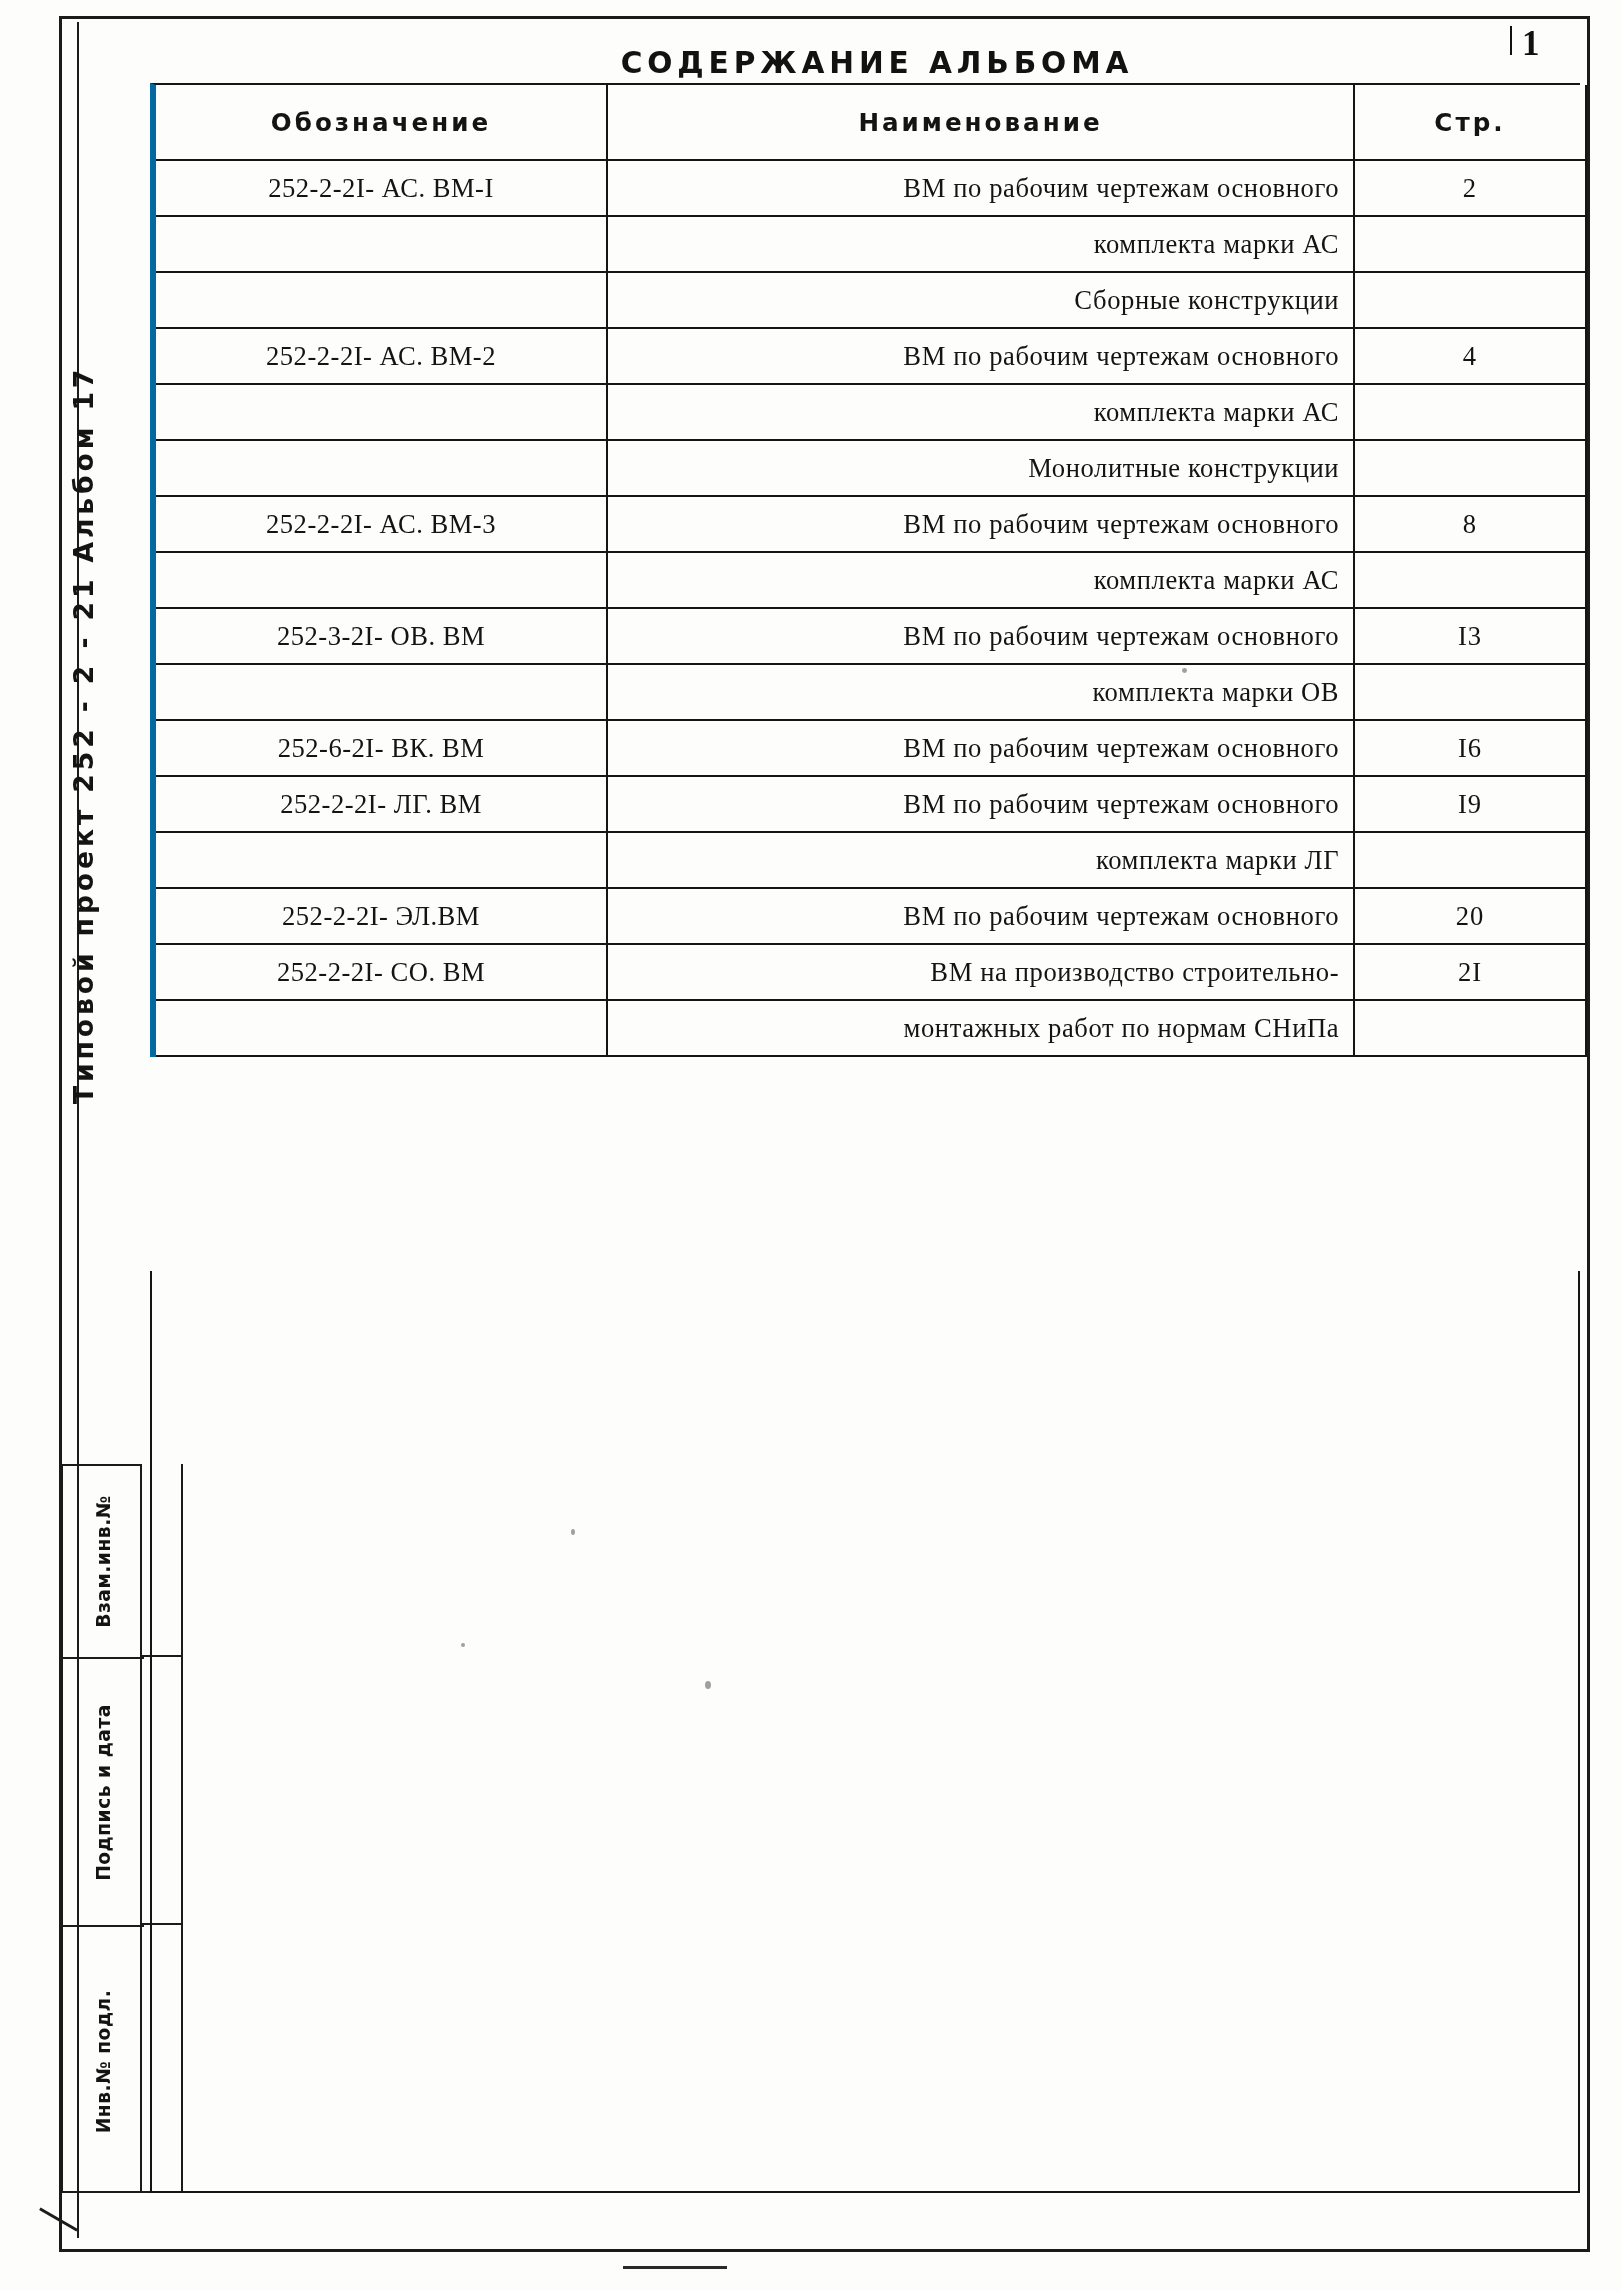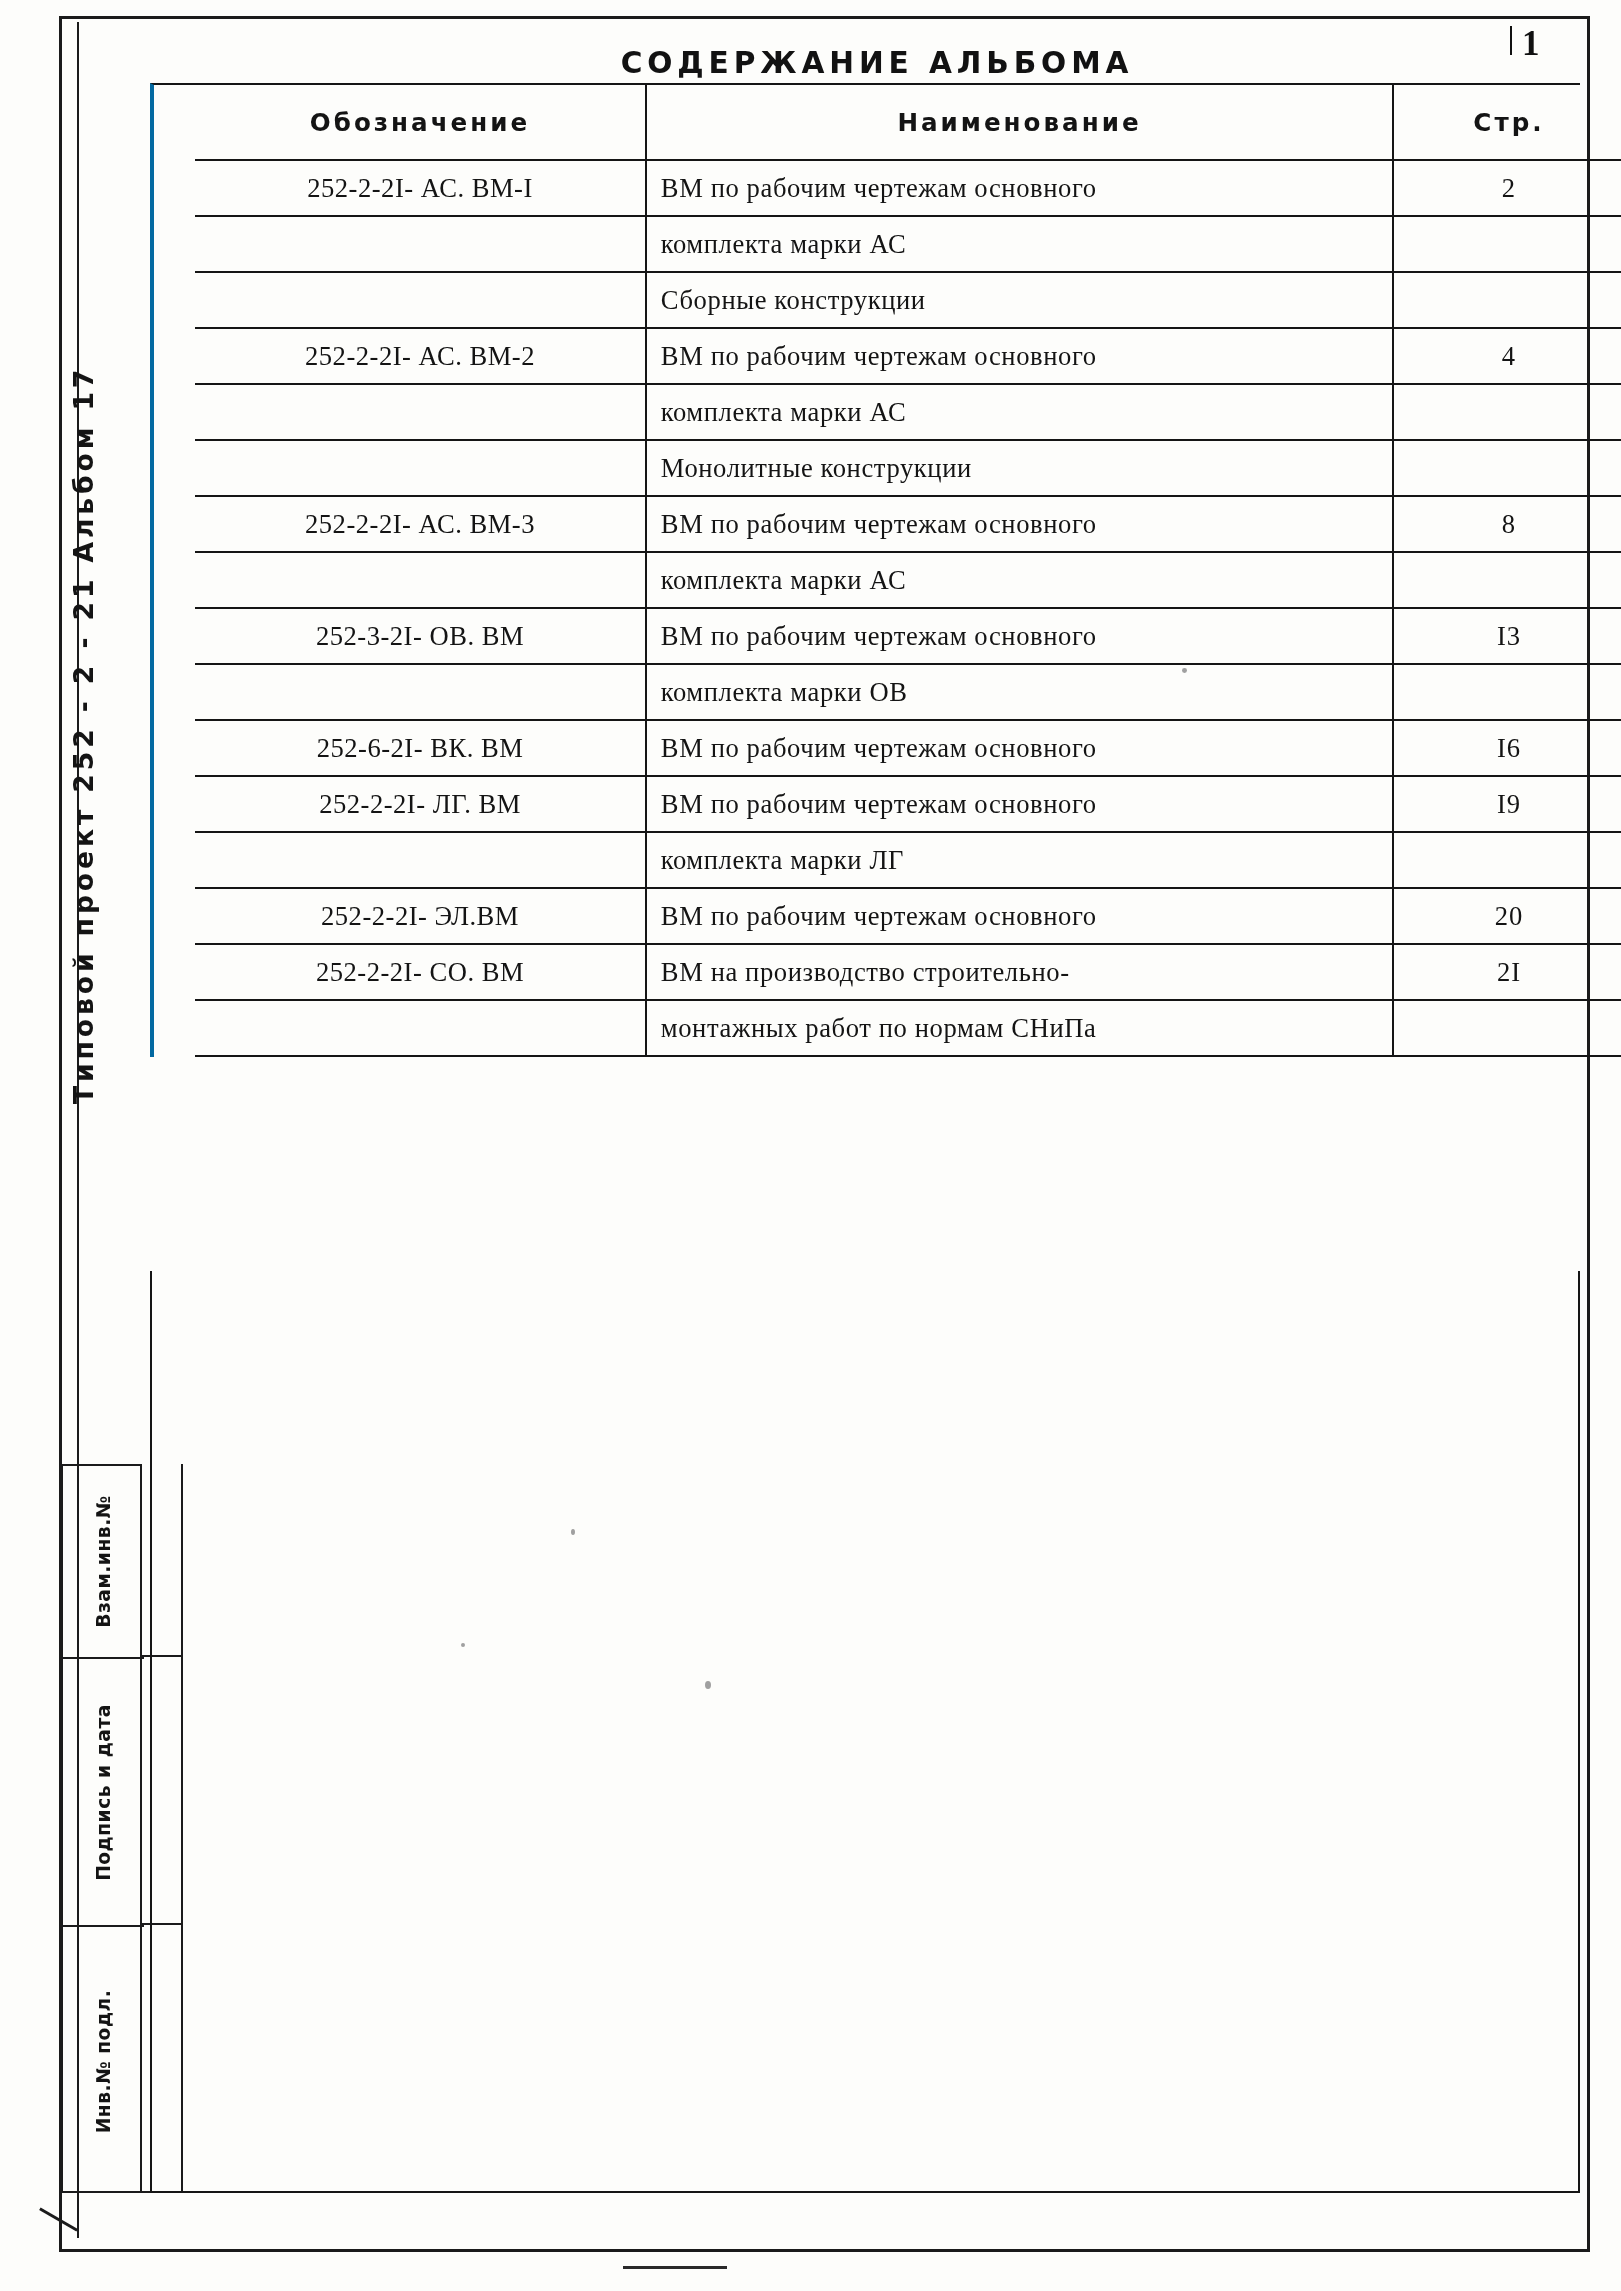--- a/index.html
+++ b/index.html
@@ -143,23 +143,22 @@
     box-sizing: border-box;
   }
 
   
   .table-wrap {
     position: absolute;
     left: 150px;
     top: 83px;
     width: 1430px;
     border-top: 2px solid #151515;
-    border-left: 4px solid #0369a1;
-    box-sizing: border-box;
-    padding-left: 41px;
+    border-left: 6px solid #0369a1;
+    box-sizing: border-box;
   }
   table.content {
     border-collapse: collapse;
     width: 1430px;
     table-layout: fixed;
   }
   table.content col.c1 { width: 451px; }
   table.content col.c2 { width: 747px; }
   table.content col.c3 { width: 232px; }
 
@@ -181,21 +180,21 @@
     font-weight: 700;
     font-size: 24.6px;
     letter-spacing: 3px;
   }
   td.code {
     text-align: center;
     letter-spacing: 0.5px;
     white-space: nowrap;
   }
   td.name {
-    text-align: left;
+    text-align: right;
     letter-spacing: 0.6px;
     margin-left: 10px;
   }
   td.page {
     text-align: center;
     letter-spacing: 1px;
   }
   td.indent { padding-left: 17.7px; }
 
   

